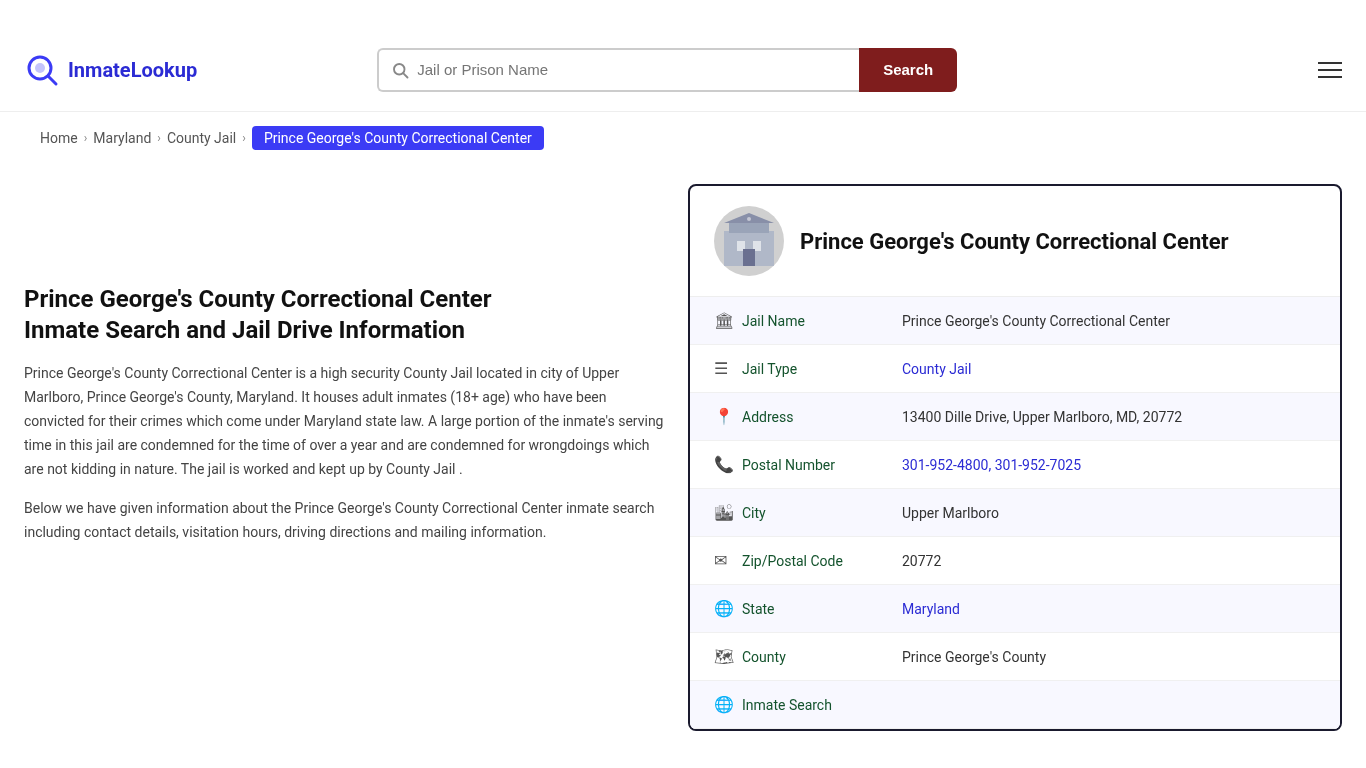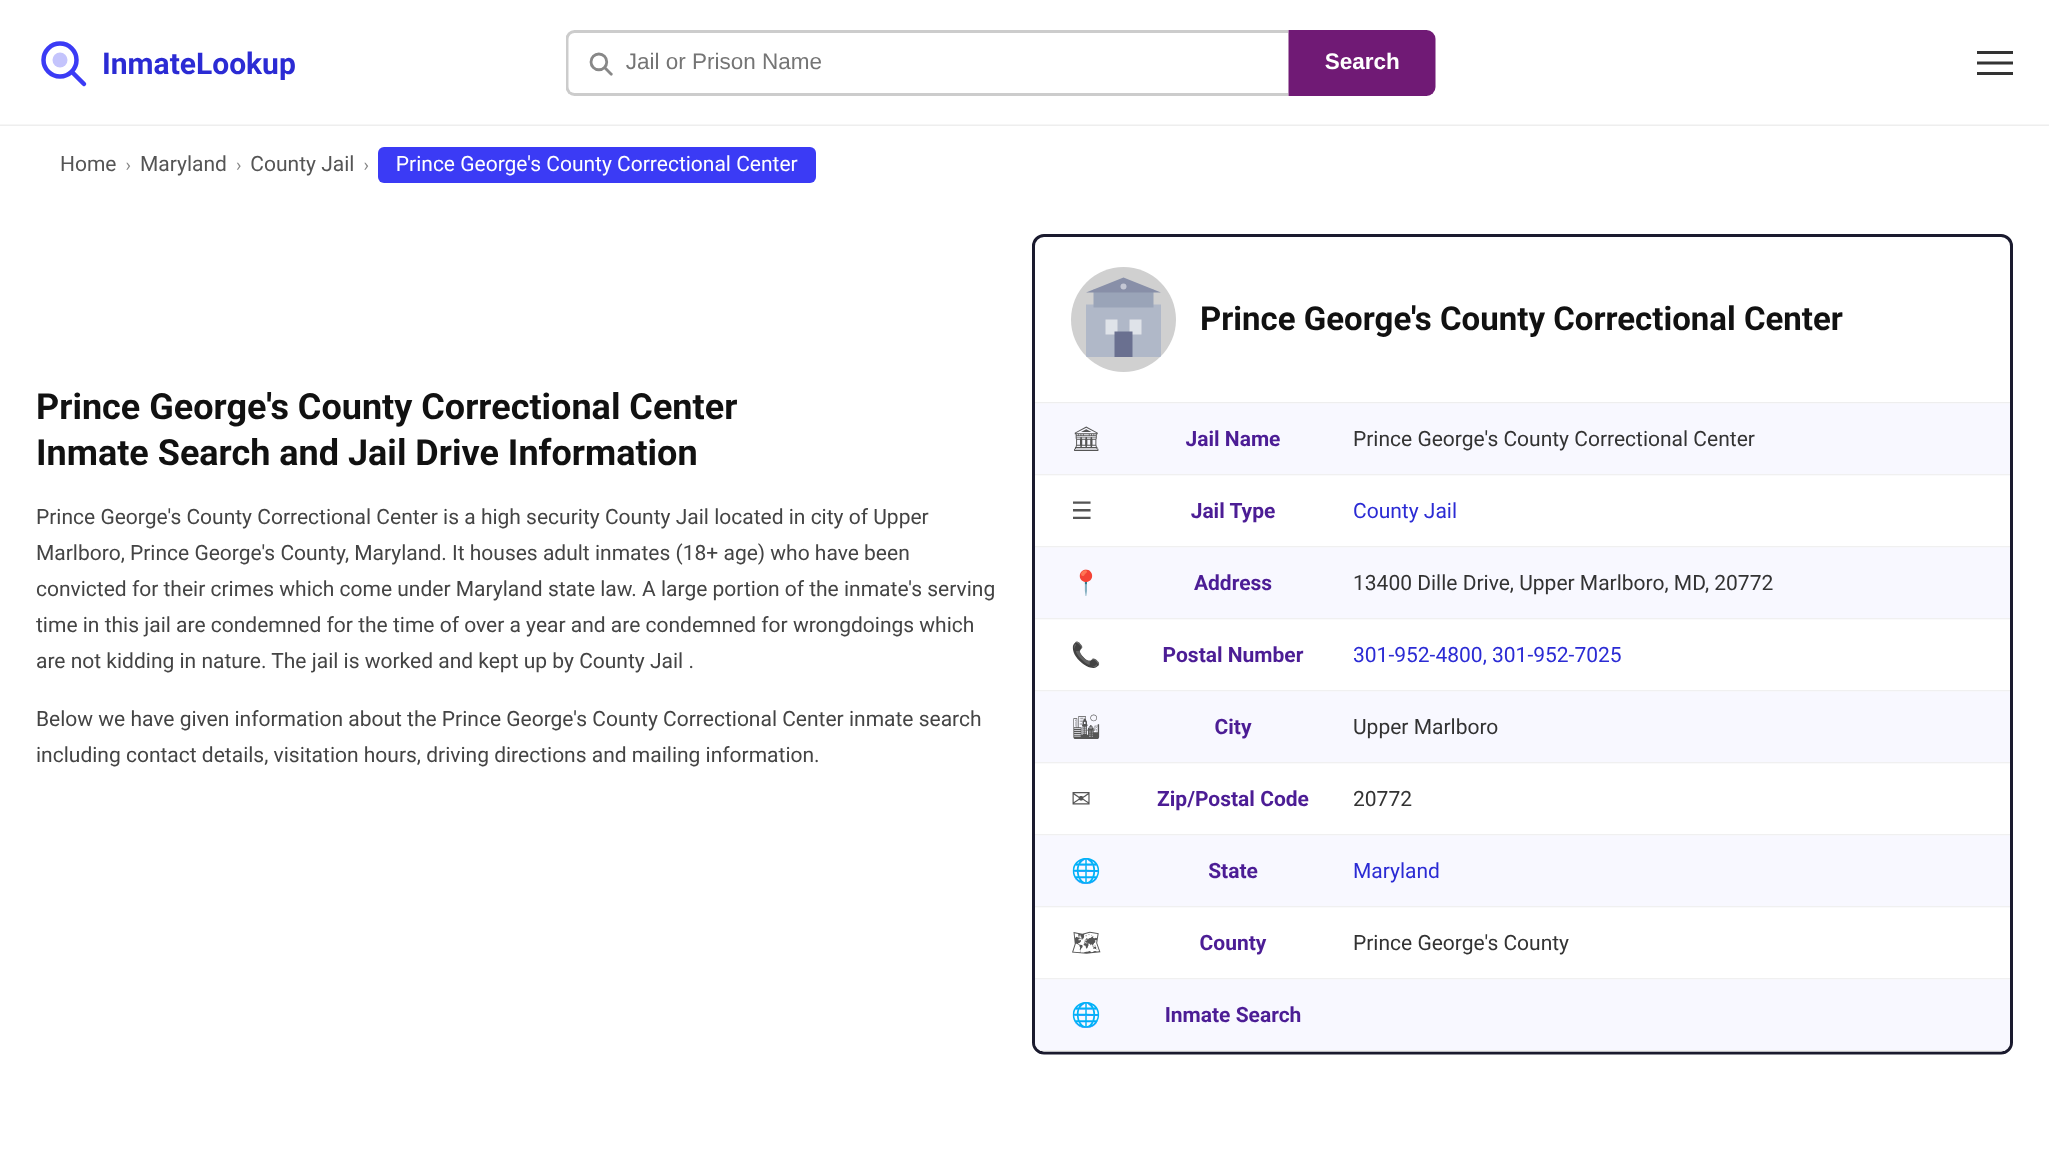--- a/index.html
+++ b/index.html
@@ -6,20 +6,21 @@
     body { font-family: -apple-system, BlinkMacSystemFont, 'Segoe UI', Roboto, sans-serif; background: #fff; color: #333; font-size: 14px; }
 
     
     .header {
       display: flex;
       align-items: center;
       padding: 0 24px;
       height: 84px;
       border-bottom: 1px solid #eee;
       position: relative;
+      margin-top: 28px;
     }
     .logo {
       display: flex;
       align-items: center;
       gap: 8px;
       text-decoration: none;
     }
     .logo-icon {
       width: 36px;
       height: 36px;
@@ -59,21 +60,21 @@
     }
     .search-input {
       border: none;
       outline: none;
       font-size: 15px;
       color: #999;
       width: 100%;
       background: transparent;
     }
     .search-button {
-      background: #701a75;
+      background: #7f1d1d;
       color: #fff;
       border: none;
       border-radius: 0 6px 6px 0;
       height: 44px;
       padding: 0 24px;
       font-size: 15px;
       font-weight: 600;
       cursor: pointer;
     }
     .hamburger {
@@ -199,24 +200,23 @@
     }
     .info-icon {
       width: 28px;
       flex-shrink: 0;
       color: #555;
       font-size: 16px;
     }
     .info-label {
       width: 160px;
       flex-shrink: 0;
-      font-weight: 700;
-      color: #4c1d95;
-      font-size: 14px;
-      text-align: center;
+      font-weight: 400;
+      color: #14532d;
+      font-size: 14px;
     }
     .info-value {
       flex: 1;
       font-size: 14px;
       color: #333;
       min-width: 0;
       overflow: hidden;
       text-overflow: ellipsis;
       white-space: nowrap;
     }

